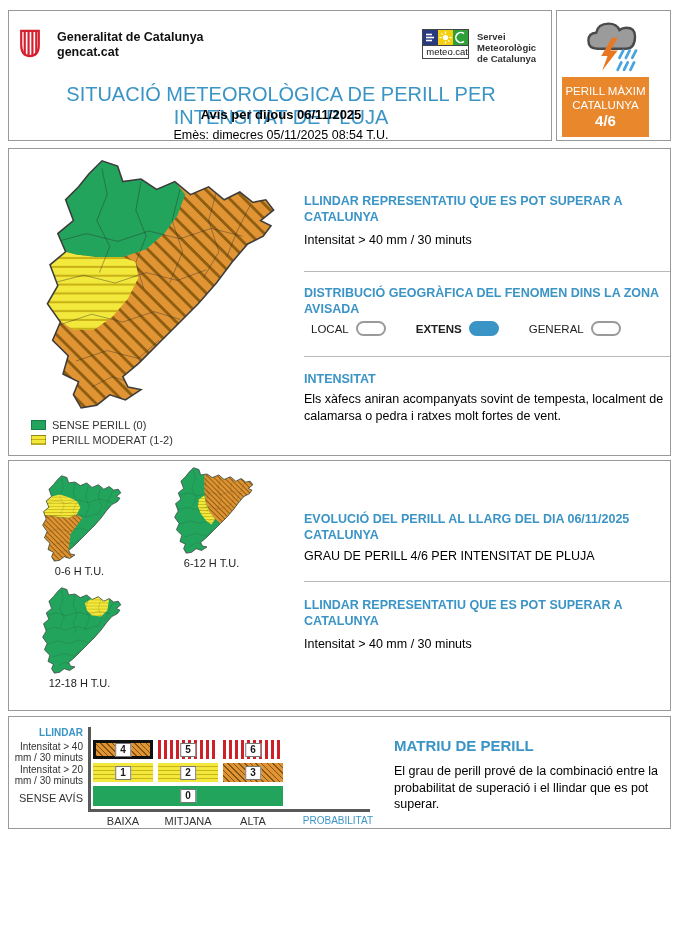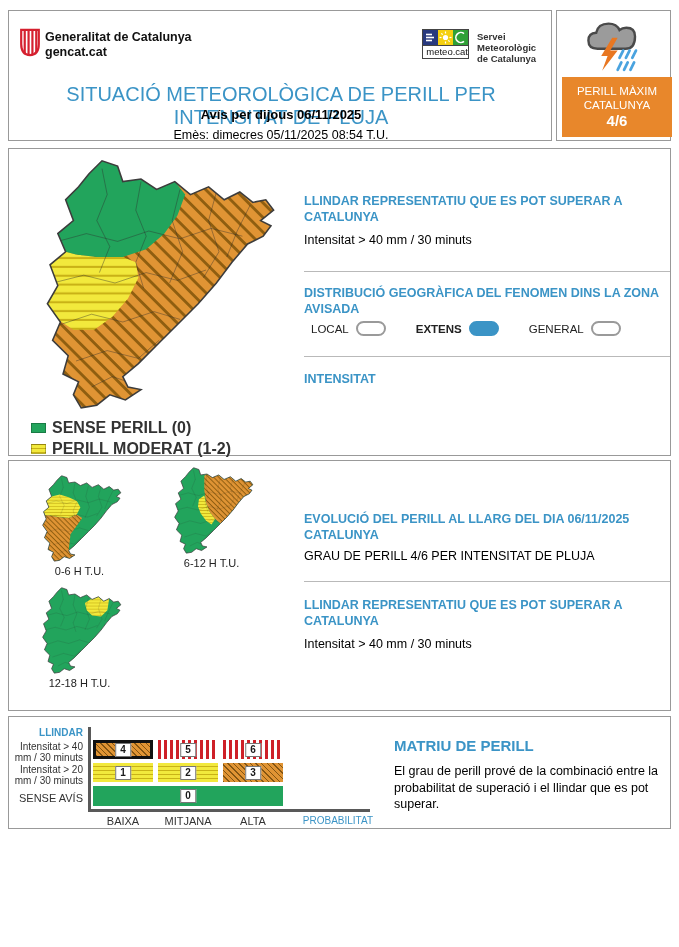--- a/index.html
+++ b/index.html
@@ -19,46 +19,46 @@
     font-family:"Liberation Sans","DejaVu Sans",sans-serif;color:var(--ink);
   }
   .abs{position:absolute;}
   .panel{position:absolute;border:1px solid var(--bd);background:#fff;}
   .bluehead{color:var(--blue);font-weight:bold;font-size:12.5px;line-height:16px;}
   .rule{position:absolute;height:1px;background:#b9b9b9;}
 
   
   #hdr-left{left:8px;top:10px;width:544px;height:131px;}
   #hdr-right{left:556px;top:10px;width:115px;height:131px;}
-  .gencat{left:10px;top:17px;display:flex;gap:4px;align-items:flex-start;}
+  .gencat{left:10px;top:17px;display:flex;gap:16px;align-items:center;}
   .gencat-text{font-size:12.5px;font-weight:bold;line-height:15px;color:#111;padding-top:2px;}
   .meteocat{left:413px;top:18px;border:1px solid #444;background:#fff;}
   .mc-squares{display:flex;}
   .mc-sq{width:15px;height:15px;position:relative;}
   .mc-band{border-top:1px solid #444;font-size:9.5px;text-align:right;line-height:12px;color:#111;}
   .smc{left:468px;top:20px;font-size:9.5px;font-weight:bold;line-height:11px;color:#333;}
   .hdr-title{left:0;top:72px;width:544px;text-align:center;color:var(--blue);font-size:20px;}
   .hdr-sub{left:0;top:96px;width:544px;text-align:center;font-weight:bold;font-size:13px;color:#000;}
   .hdr-issued{left:0;top:117px;width:544px;text-align:center;font-size:12.5px;color:#000;}
-  .maxbadge{left:5px;top:66px;width:110px;height:60px;background:var(--badge-orange);
+  .maxbadge{left:5px;top:66px;width:87px;height:60px;background:var(--badge-orange);
     color:#fff;text-align:center;padding-top:7px;}
   .maxbadge .l{font-size:11.5px;line-height:14px;}
   .maxbadge .v{font-size:15px;font-weight:bold;line-height:18px;}
 
   
   #panel1{left:8px;top:148px;width:663px;height:308px;}
   #panel2{left:8px;top:460px;width:663px;height:251px;}
   #panel3{left:8px;top:716px;width:663px;height:113px;}
 
   .rcol{position:absolute;left:295px;width:368px;}
   .val{font-size:12.5px;color:#000;}
 
   
   .lg-item{display:flex;align-items:center;gap:6px;margin-bottom:3px;}
-  .lg-label{font-size:16px;color:#333;white-space:nowrap;font-weight:bold;}
+  .lg-label{font-size:11px;color:#333;white-space:nowrap;}
   .sw{width:15px;height:10px;display:inline-block;border:0.5px solid rgba(0,0,0,.25);}
   .sw-green{background:var(--green);}
   .sw-yellow{background:repeating-linear-gradient(180deg,transparent 0 3px,#c9b216 3px 4px),var(--yellow);}
   .sw-orange{background:repeating-linear-gradient(45deg,rgba(116,74,12,.85) 0 1px,transparent 1px 4px),var(--orange);}
   .sw-red{background:repeating-linear-gradient(90deg,var(--red) 0 3px,#fff 3px 6px);}
 
   
   .togrow{display:flex;align-items:center;gap:30px;}
   .tog{display:flex;align-items:center;gap:7px;font-size:11.5px;color:#222;}
   .tog.sel{font-weight:bold;}
@@ -235,20 +235,21 @@
       <span class="pill on"></span>
     </div>
     <div class="tog">
       <span>GENERAL</span>
       <span class="pill"></span>
     </div>
   </div>
   <div class="rule" style="left:295px;top:207px;width:366px"></div>
 
   <div class="rcol bluehead" style="top:222px">INTENSITAT</div>
+  <div class="rcol val" style="top:242px;line-height:17px">Els xàfecs aniran acompanyats sovint de tempesta, localment de calamarsa o pedra i ratxes molt fortes de vent.</div>
 </div>
 
 <div class="panel" id="panel2">
 
   <div class="mini" style="left:8px;top:12px">
     <svg width="115" height="90" viewBox="0 0 100 100">
       <g clip-path="url(#catClip)">
         <rect width="100" height="100" fill="#22A45C"></rect>
         <polygon fill="url(#patYellow)" points="10,43 13,31 19,26 28,24 38,27 47,31 51,38 47,46 38,50 26,49 16,47 12,47"></polygon>
         <polygon fill="url(#patHatch)" points="9,58 13,51 10,47 16,47 26,49 38,50 47,46 53,50 46,60 40,68 38,86 40,90 45,91 39,95 33,93 28,97 22,98 19,93 21,88 15,85 17,78 11,72 14,65"></polygon>

